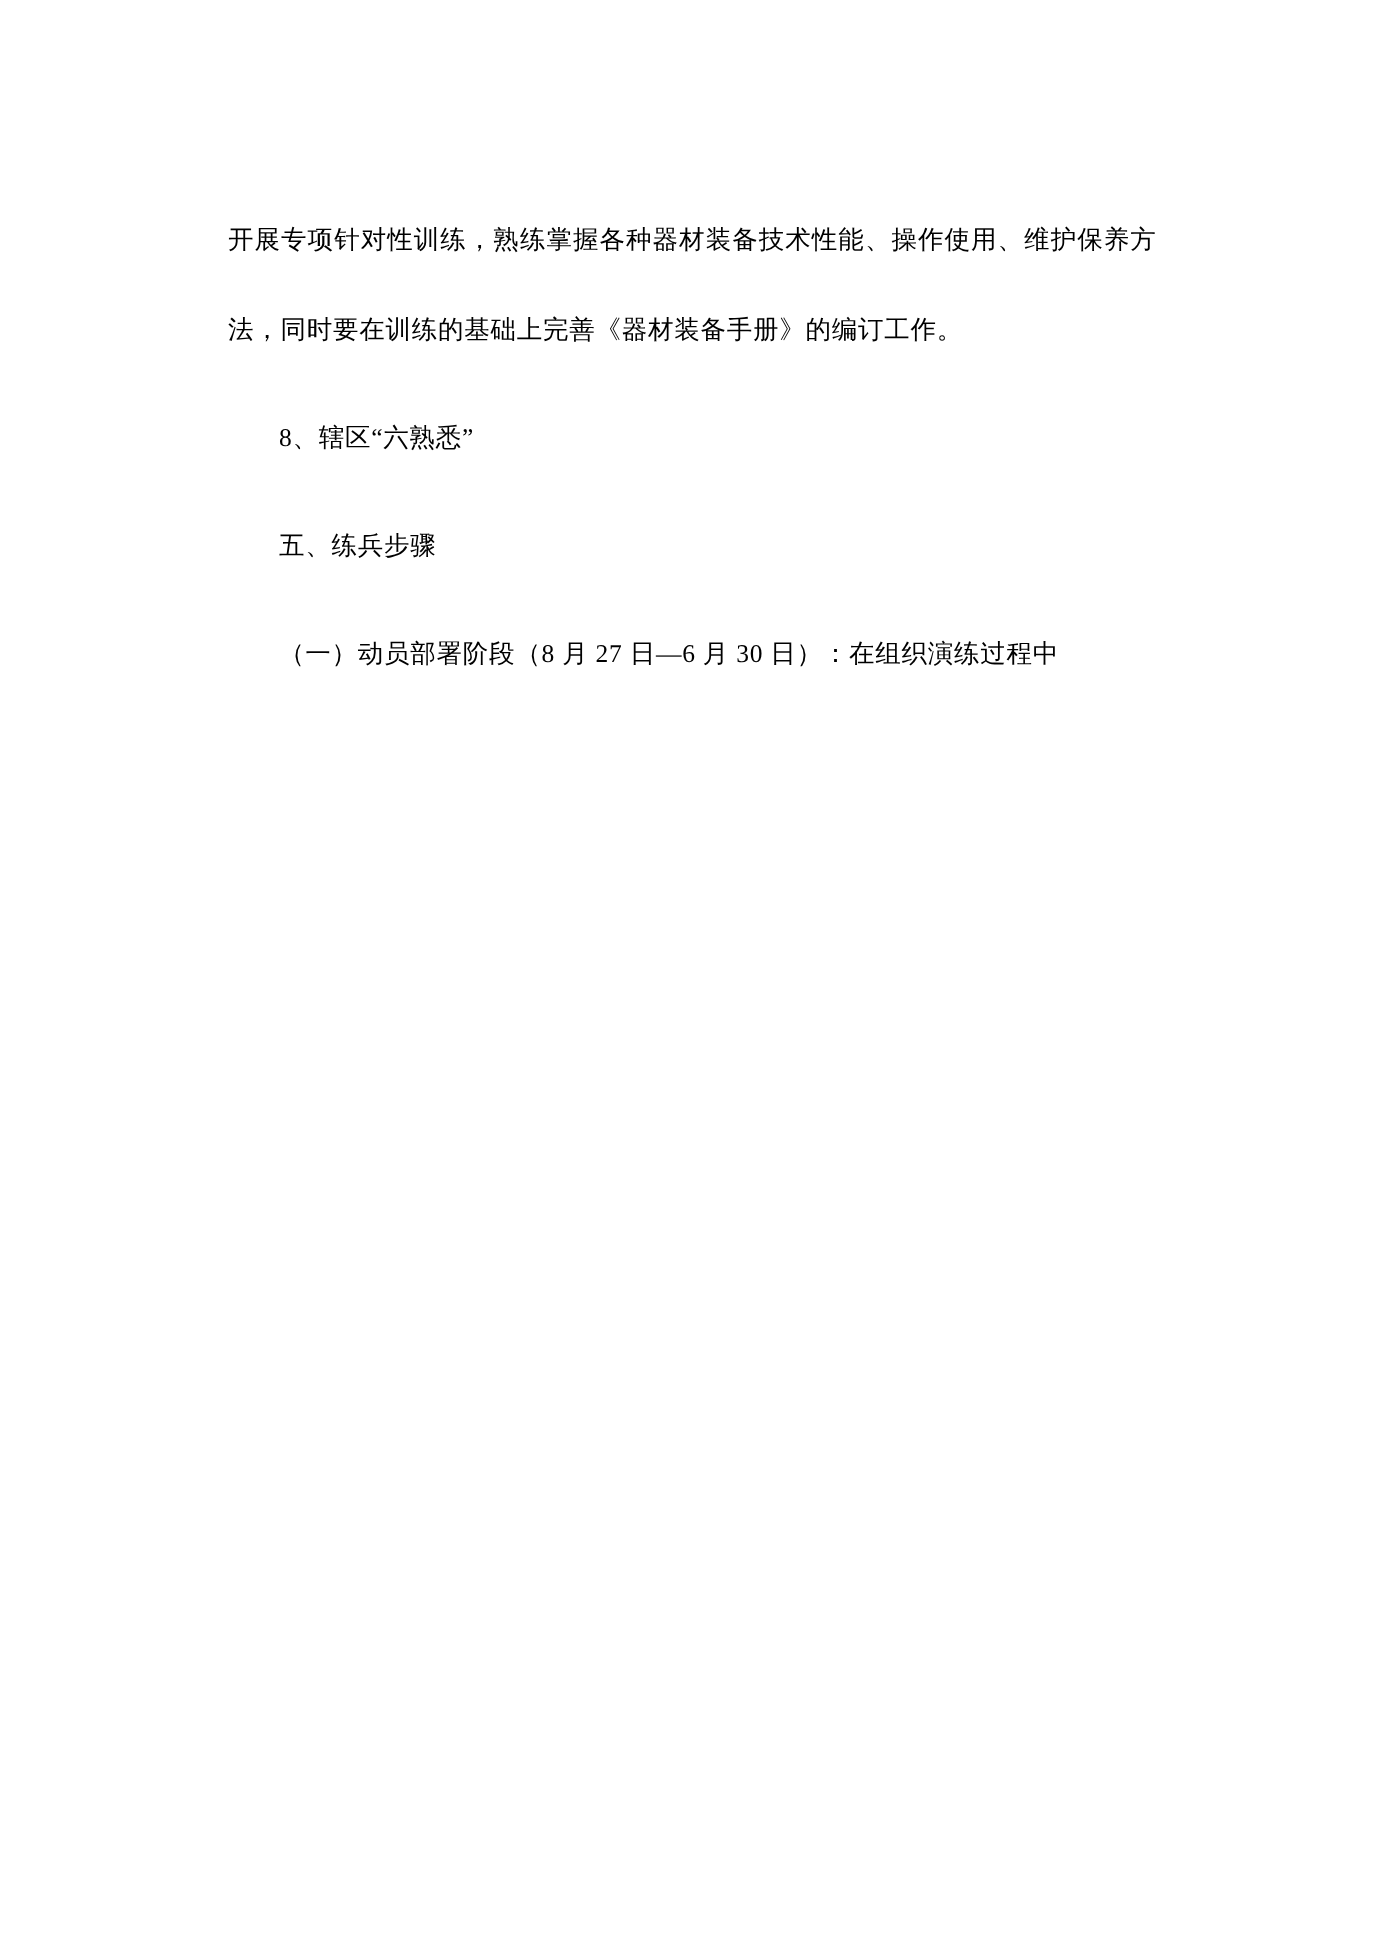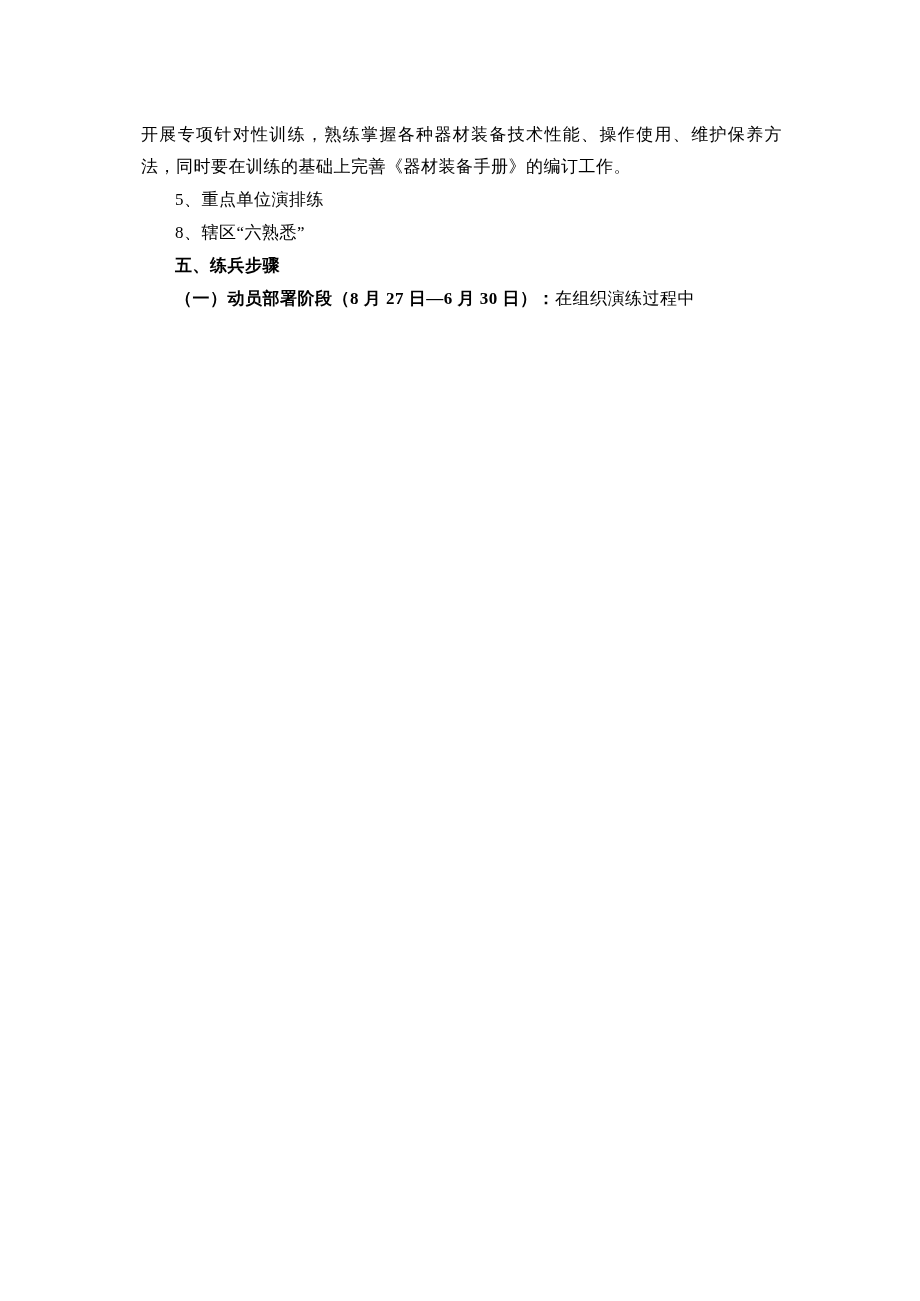--- a/index.html
+++ b/index.html
@@ -15,42 +15,41 @@
   }
   .page {
     width: 920px;
     height: 1301px;
     box-sizing: border-box;
     padding: 118px 137px 0 140px;
     background: #ffffff;
     overflow: hidden;
   }
   .para {
-    margin: 1px;
+    margin: 12px;
     font-size: 17px;
-    line-height: 32px;
+    line-height: 60px;
     text-align: justify;
     letter-spacing: 0.5px;
     word-break: break-all;
   }
   .indent {
     text-indent: 2em;
   }
   .bold {
-    font-weight: bold;
+    font-weight: normal;
   }
 </style>
 </head>
 <body>
 
 <div class="page">
 
   <p class="para">开展专项针对性训练，熟练掌握各种器材装备技术性能、操作使用、维护保养方法，同时要在训练的基础上完善《器材装备手册》的编订工作。</p>
 
-  <p class="para indent">5、重点单位演排练</p>
 
 
   <p class="para indent">8、辖区“六熟悉”</p>
 
 
   <p class="para indent bold">五、练兵步骤</p>
 
   <p class="para indent"><span class="bold">（一）动员部署阶段（8 月 27 日—6 月 30 日）：</span><span>在组织演练过程中</span></p>
 
 </div>

